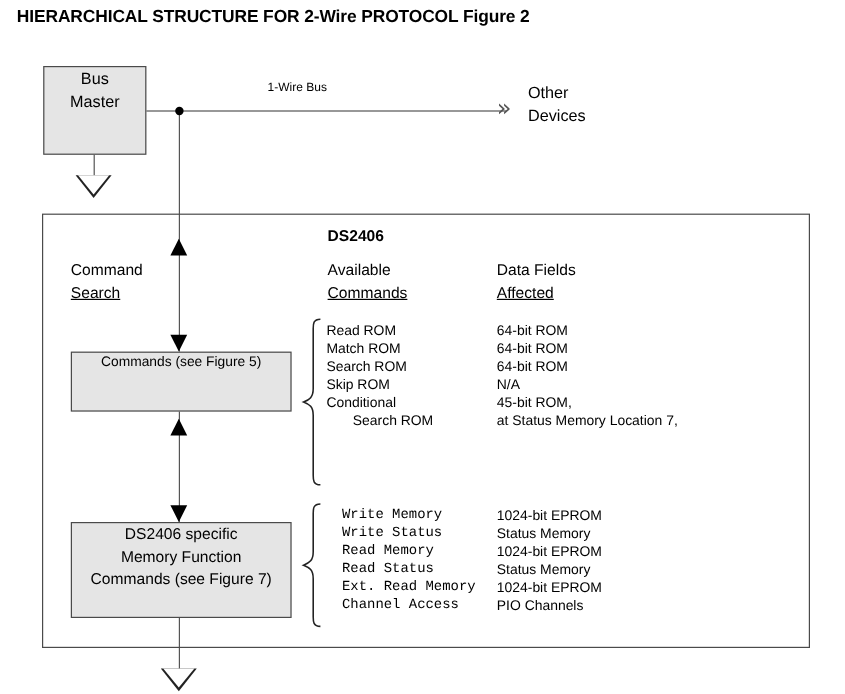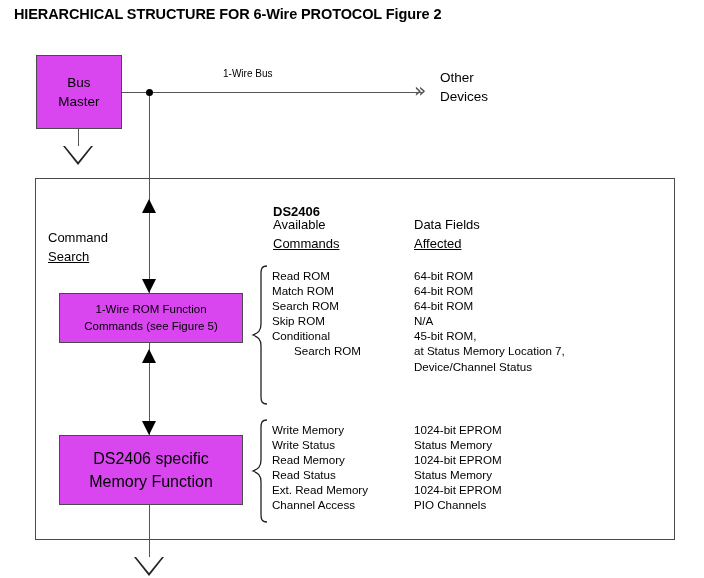--- a/index.html
+++ b/index.html
@@ -26,24 +26,23 @@
     letter-spacing: -0.1px;
     white-space: nowrap;
   }
   #figure-title .figure-num {
     font-weight: bold;
   }
 
   
   .box {
     border: 1.4px solid #4a4a4a;
-    background: #d946ef;
+    background: #e5e5e5;
     box-sizing: border-box;
     display: flex;
-    align-items: center;
     justify-content: center;
     text-align: center;
   }
   #bus-master-box {
     left: 36px; top: 55px;
     width: 86px; height: 74px;
     font-size: 13.5px;
     line-height: 1.42;
   }
   #outer-box {
@@ -54,22 +53,22 @@
     background: transparent;
   }
   #rom-function-box {
     left: 59px; top: 293px;
     width: 184px; height: 50px;
     font-size: 11.5px;
     line-height: 1.45;
   }
   #memory-function-box {
     left: 59px; top: 435px;
-    width: 184px; height: 70px;
-    font-size: 16px;
+    width: 184px; height: 80px;
+    font-size: 13px;
     line-height: 1.45;
   }
 
   
   .hline {
     background: #555555;
     height: 1.4px;
   }
   .vline {
     background: #555555;
@@ -146,57 +145,57 @@
     font-size: 10px;
     white-space: nowrap;
   }
   #other-devices-label {
     left: 440px; top: 68px;
     font-size: 13.5px;
     line-height: 1.42;
     white-space: nowrap;
   }
   #ds2406-header {
-    left: 273px; top: 204px;
+    left: 273px; top: 189px;
     font-size: 13px;
     font-weight: bold;
     white-space: nowrap;
   }
   .col-header {
     font-size: 13px;
     line-height: 1.45;
     white-space: nowrap;
   }
   .col-header .underline { text-decoration: underline; }
-  #col-header-command { left: 48px;  top: 216px; margin-top: 13px; }
+  #col-header-command { left: 59px;  top: 216px; }
   #col-header-available { left: 273px; top: 216px; }
   #col-header-datafields { left: 414px; top: 216px; }
 
   
   .cmd-list, .data-list {
     font-size: 11.6px;
     line-height: 15.1px;
     white-space: nowrap;
   }
   .indent { padding-left: 22px; }
 
   #rom-cmd-list   { left: 272px; top: 268px; }
   #rom-data-list  { left: 414px; top: 268px; }
-  #mem-cmd-list   { left: 272px; top: 422px; }
+  #mem-cmd-list   { left: 285px; top: 422px; font-family: Liberation Mono, monospace; }
   #mem-data-list  { left: 414px; top: 422px; }
 
   
   .brace { position: absolute; }
   #brace-rom { left: 250px; top: 264px; }
   #brace-mem { left: 250px; top: 418px; }
 </style>
 </head>
 <body>
 
-<div class="abs" id="figure-title"><span>HIERARCHICAL STRUCTURE FOR 6-Wire PROTOCOL</span> <span class="figure-num">Figure 2</span></div>
+<div class="abs" id="figure-title"><span>HIERARCHICAL STRUCTURE FOR 2-Wire PROTOCOL</span> <span class="figure-num">Figure 2</span></div>
 
 <div class="abs box" id="bus-master-box">
   <div>
     <div>Bus</div>
     <div>Master</div>
   </div>
 </div>
 
 <div class="abs gnd-stem" id="gnd1-stem"></div>
 <div class="abs gnd-tri-wrap" id="gnd1-tri">
@@ -235,21 +234,20 @@
   <div class="underline">Affected</div>
 </div>
 
 <div class="abs arrow-up" id="arrow-up-1"></div>
 <div class="abs arrow-down" id="arrow-down-1"></div>
 <div class="abs arrow-up" id="arrow-up-2"></div>
 <div class="abs arrow-down" id="arrow-down-2"></div>
 
 <div class="abs box" id="rom-function-box">
   <div>
-    <div>1-Wire ROM Function</div>
     <div>Commands (see Figure 5)</div>
   </div>
 </div>
 
 <svg class="brace" id="brace-rom" width="22" height="142" viewBox="0 0 22 142">
   <path d="M17 2 C11 2 11 6 11 10 L11 60 C11 67 8 69 3 71 C8 73 11 75 11 82 L11 132 C11 136 11 140 17 140" fill="none" stroke="#222222" stroke-width="1.3"></path>
 </svg>
 
 <div class="abs cmd-list" id="rom-cmd-list">
   <div>Read ROM</div>
@@ -260,27 +258,27 @@
   <div class="indent">Search ROM</div>
 </div>
 
 <div class="abs data-list" id="rom-data-list">
   <div>64-bit ROM</div>
   <div>64-bit ROM</div>
   <div>64-bit ROM</div>
   <div>N/A</div>
   <div>45-bit ROM,</div>
   <div>at Status Memory Location 7,</div>
-  <div>Device/Channel Status</div>
 </div>
 
 <div class="abs box" id="memory-function-box">
   <div>
     <div>DS2406 specific</div>
     <div>Memory Function</div>
+    <div>Commands (see Figure 7)</div>
   </div>
 </div>
 
 <svg class="brace" id="brace-mem" width="22" height="106" viewBox="0 0 22 106">
   <path d="M17 2 C11 2 11 6 11 10 L11 42 C11 49 8 51 3 53 C8 55 11 57 11 64 L11 96 C11 100 11 104 17 104" fill="none" stroke="#222222" stroke-width="1.3"></path>
 </svg>
 
 <div class="abs cmd-list" id="mem-cmd-list">
   <div>Write Memory</div>
   <div>Write Status</div>

